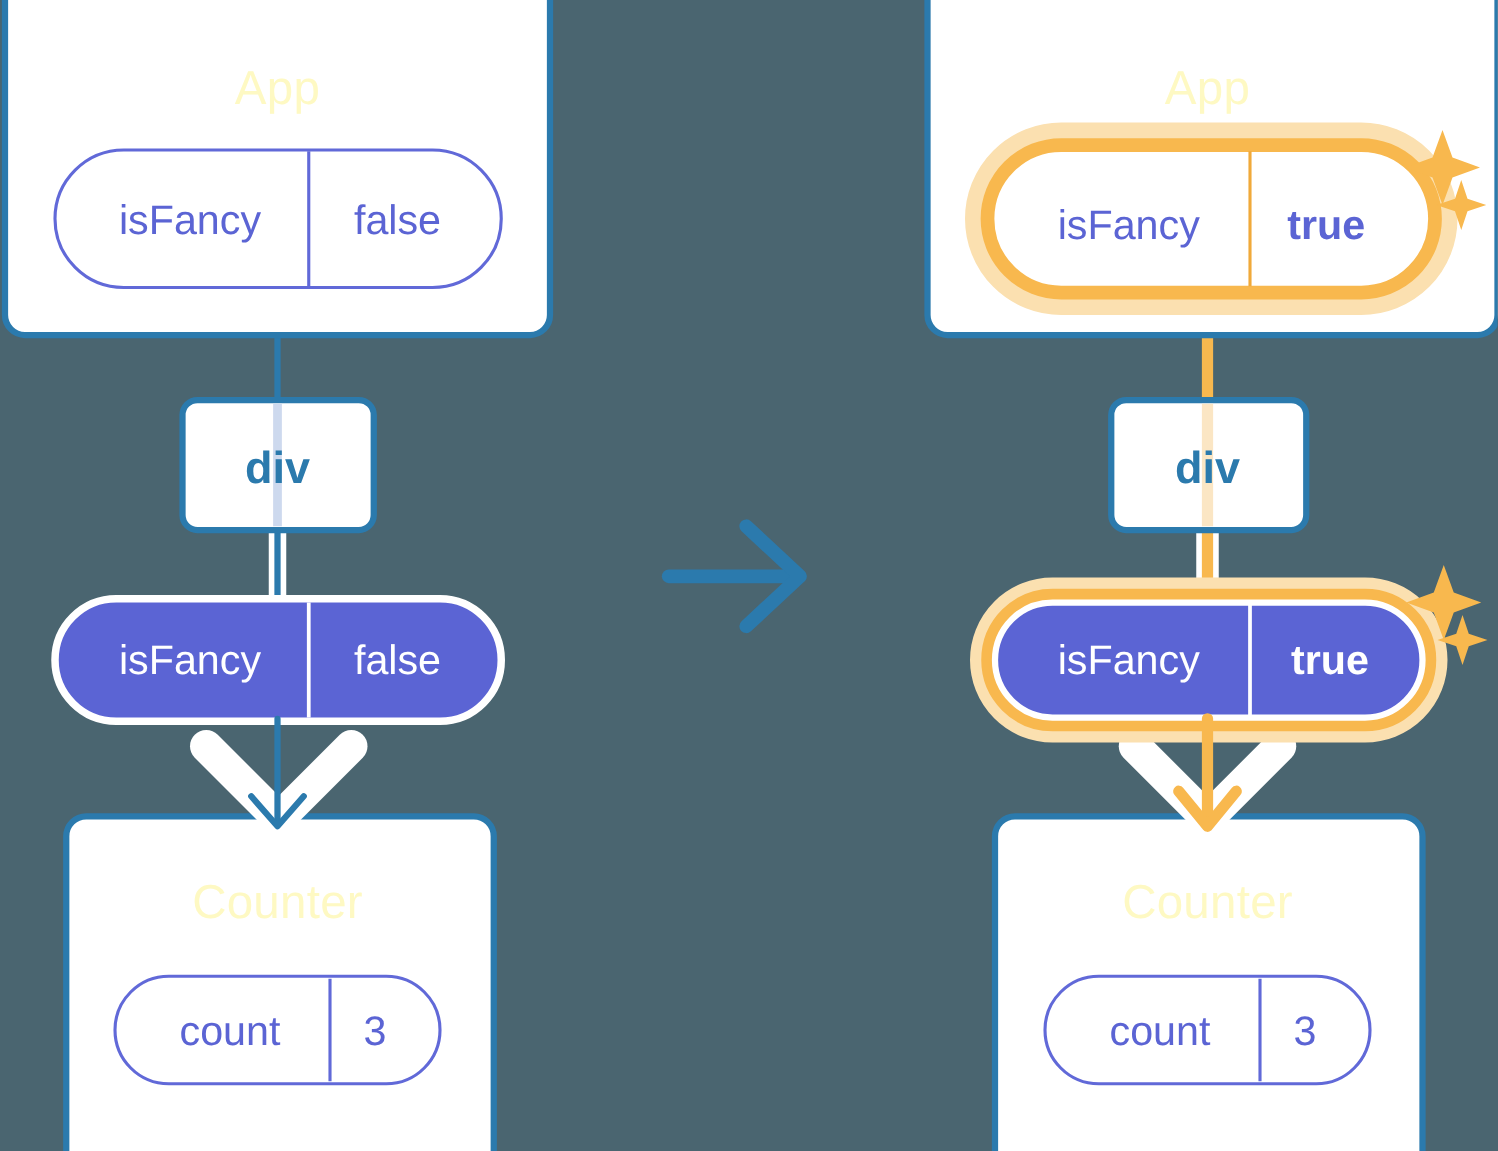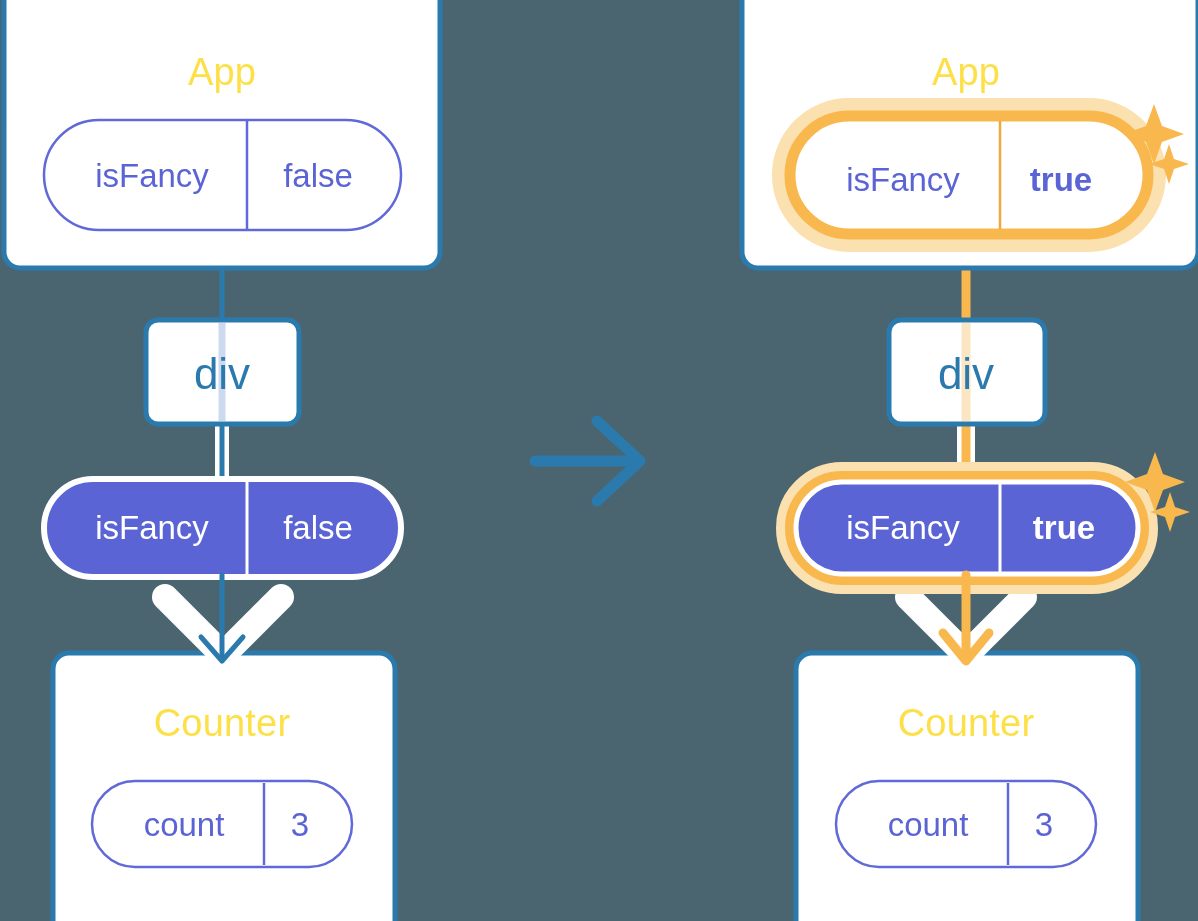--- a/index.html
+++ b/index.html
@@ -25,29 +25,29 @@
     top: 0;
     width: 1198px;
     height: 921px;
   }
   .txt {
     position: absolute;
     white-space: nowrap;
     pointer-events: none;
   }
   .comp-title {
-    color: #fde047;
+    color: #fef9c3;
     font-size: 38px;
     font-weight: 400;
     letter-spacing: 0.2px;
   }
   .div-label {
     color: #2b7aad;
-    font-size: 44px;
-    font-weight: 400;
+    font-size: 36px;
+    font-weight: 700;
   }
   .pill-txt-light {
     color: #5b64d4;
     font-size: 33px;
     font-weight: 400;
   }
   .pill-txt-light.bold {
     font-weight: 700;
   }
   .pill-txt-white {

